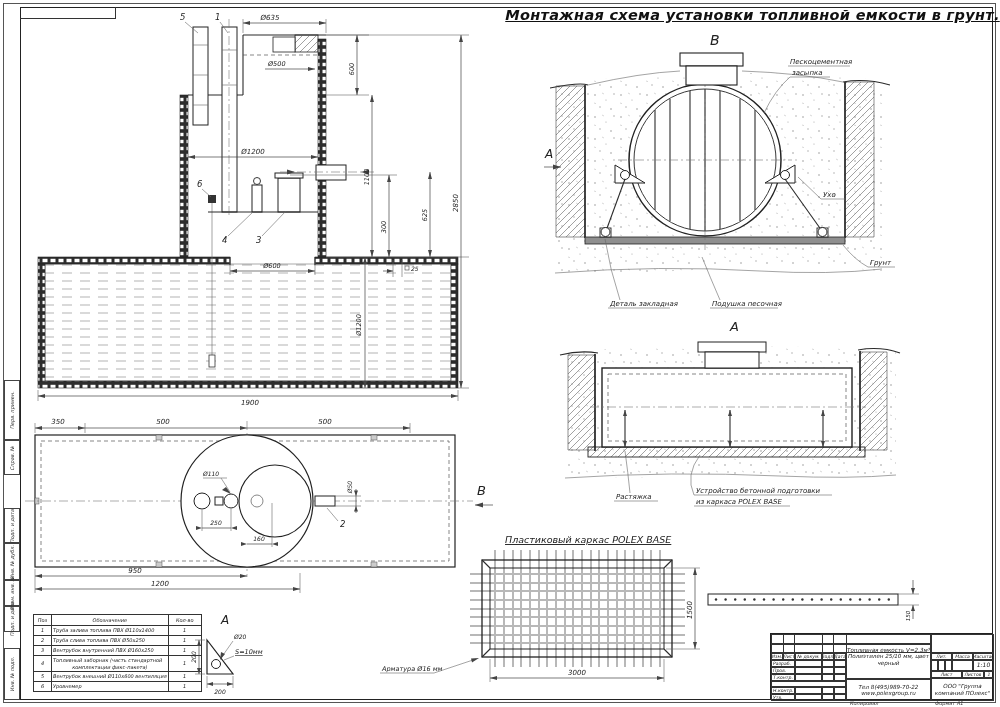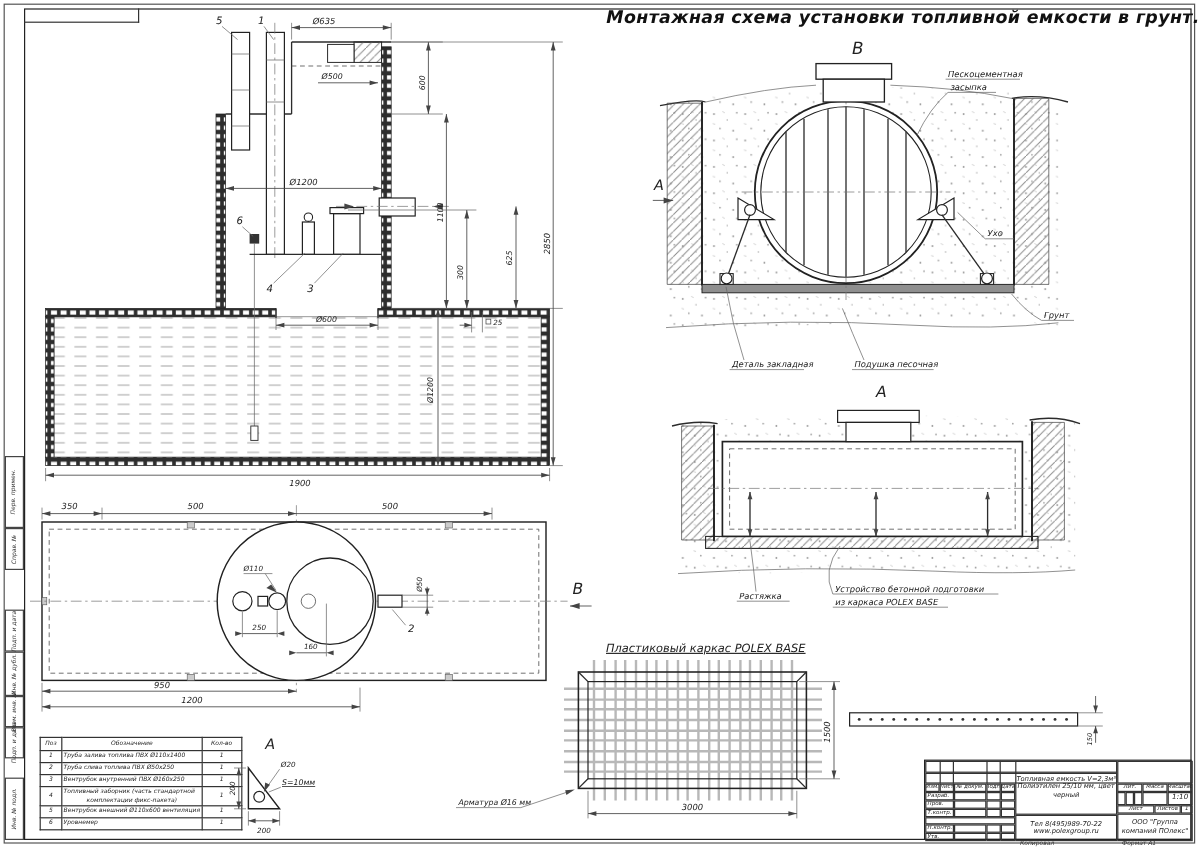--- a/index.html
+++ b/index.html
@@ -5,21 +5,21 @@
   html,body{margin:0;padding:0;background:#e8e8e8;}
   #sheet{position:relative;width:1000px;height:707px;background:#ffffff;overflow:hidden;
          font-family:"DejaVu Sans",sans-serif;}
   .abs{position:absolute;}
   .frame-outer{left:3px;top:3px;width:993px;height:700px;border:1px solid #555;box-sizing:border-box;}
   .frame-inner{left:20px;top:7px;width:973px;height:693px;border:1.6px solid #222;box-sizing:border-box;}
   .corner-box{left:20px;top:7px;width:96px;height:12px;border:1px solid #333;border-top:none;border-left:none;box-sizing:border-box;}
   .stampbox{left:4px;width:16px;border:1px solid #444;box-sizing:border-box;display:flex;align-items:center;justify-content:center;}
   .stampbox span{transform:rotate(-90deg);white-space:nowrap;font-size:5px;font-style:italic;color:#333;}
   .sheet-title{left:505px;top:7px;width:495px;text-align:center;font-size:14.5px;font-style:italic;font-weight:600;
-               color:#111;letter-spacing:.3px;}
+               color:#111;text-decoration:underline;letter-spacing:.3px;}
   
   .ln{stroke:#2b2b2b;stroke-width:1.1;fill:none}
   .lnb{stroke:#222;stroke-width:1.6;fill:none}
   .thin{stroke:#666;stroke-width:.6;fill:none}
   .dim{stroke:#444;stroke-width:.7;fill:none}
   .cl{stroke:#777;stroke-width:.6;stroke-dasharray:9 3 2 3;fill:none}
   .dsh{stroke:#555;stroke-width:.7;stroke-dasharray:4 3;fill:none}
   .arr{fill:#444;stroke:none}
   .gray{stroke:#b8b8b8;stroke-width:2;fill:none}
   text.t{font-family:"DejaVu Sans",sans-serif;font-style:italic;fill:#222}

